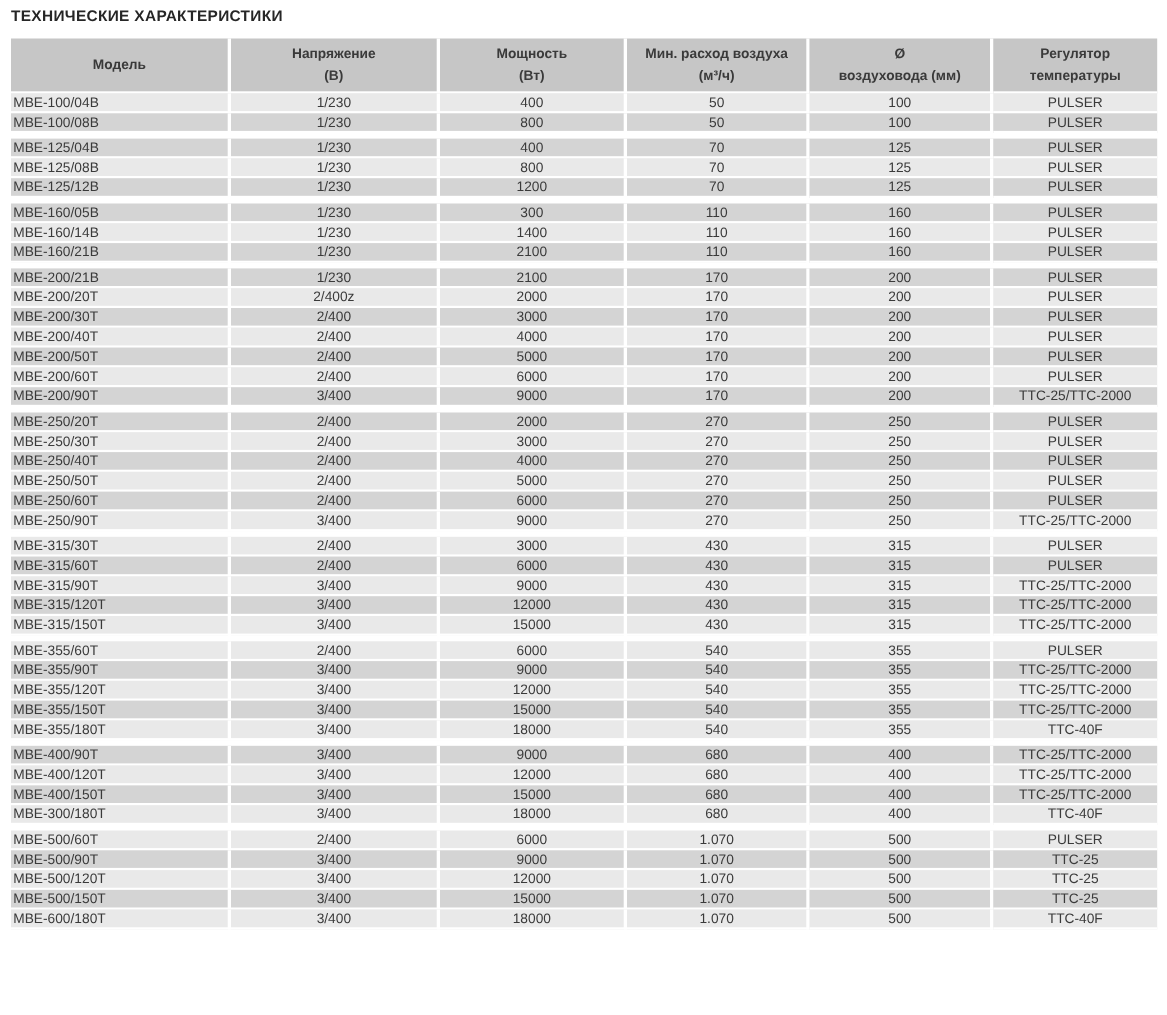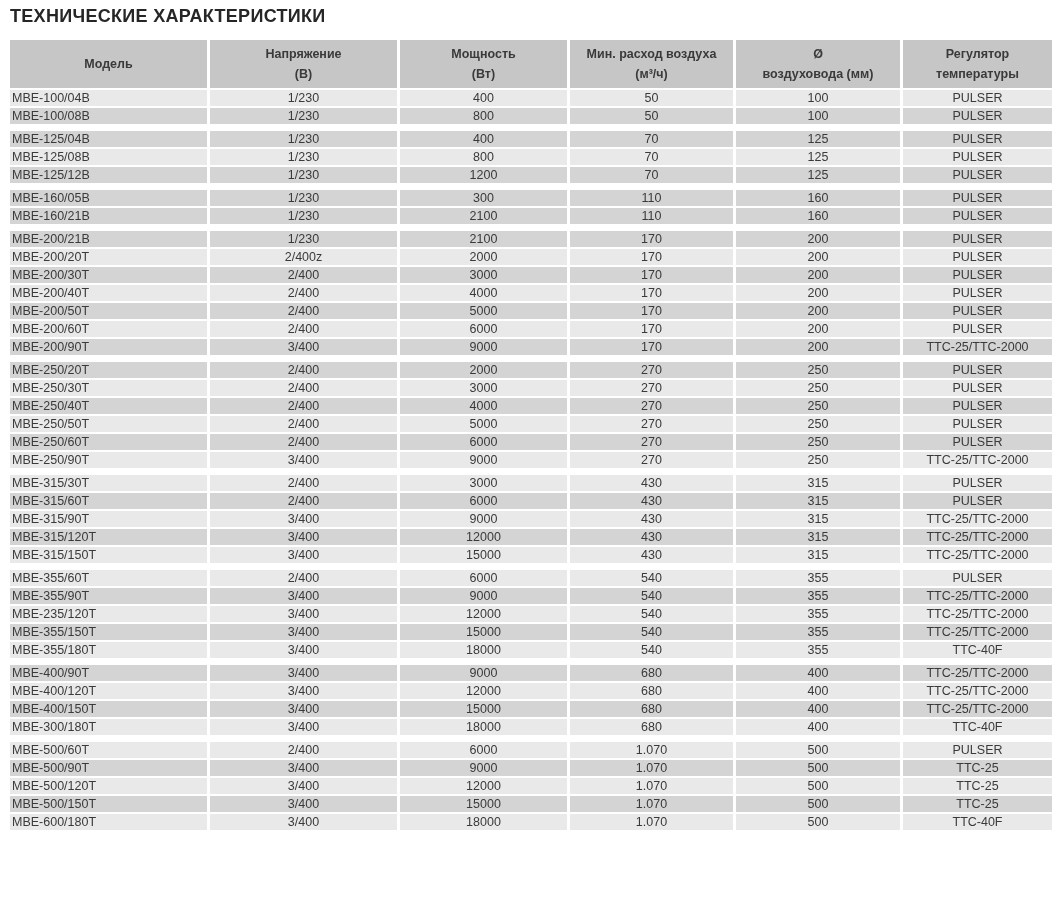--- a/index.html
+++ b/index.html
@@ -11,21 +11,21 @@
   }
   *{box-sizing:border-box;}
   html,body{margin:0;padding:0;background:#ffffff;}
   body{
     width:1061px;
     font-family:"Liberation Sans", sans-serif;
     color:var(--text);
     padding:6px 9px 8px 10px;
   }
   .page-title{
-    font-size:18px;
+    font-size:14px;
     font-weight:700;
     color:var(--title);
     letter-spacing:.3px;
     margin:0 0 13px 0;
   }
   table.spec{
     table-layout:fixed;
     border-collapse:separate;
     border-spacing:0;
     width:1042px;
@@ -155,20 +155,28 @@
         <td colspan="6"></td>
       </tr>
       <tr class="dark">
         <td class="c0">MBE-160/05B</td>
         <td class="c1">1/230</td>
         <td class="c2">300</td>
         <td class="c3">110</td>
         <td class="c4">160</td>
         <td class="c5">PULSER</td>
       </tr>
+      <tr class="light">
+        <td class="c0">MBE-160/14B</td>
+        <td class="c1">1/230</td>
+        <td class="c2">1400</td>
+        <td class="c3">110</td>
+        <td class="c4">160</td>
+        <td class="c5">PULSER</td>
+      </tr>
       <tr class="dark">
         <td class="c0">MBE-160/21B</td>
         <td class="c1">1/230</td>
         <td class="c2">2100</td>
         <td class="c3">110</td>
         <td class="c4">160</td>
         <td class="c5">PULSER</td>
       </tr>
       <tr class="sep">
         <td colspan="6"></td>
@@ -336,21 +344,21 @@
       </tr>
       <tr class="dark">
         <td class="c0">MBE-355/90T</td>
         <td class="c1">3/400</td>
         <td class="c2">9000</td>
         <td class="c3">540</td>
         <td class="c4">355</td>
         <td class="c5">TTC-25/TTC-2000</td>
       </tr>
       <tr class="light">
-        <td class="c0">MBE-235/120T</td>
+        <td class="c0">MBE-355/120T</td>
         <td class="c1">3/400</td>
         <td class="c2">12000</td>
         <td class="c3">540</td>
         <td class="c4">355</td>
         <td class="c5">TTC-25/TTC-2000</td>
       </tr>
       <tr class="dark">
         <td class="c0">MBE-355/150T</td>
         <td class="c1">3/400</td>
         <td class="c2">15000</td>

